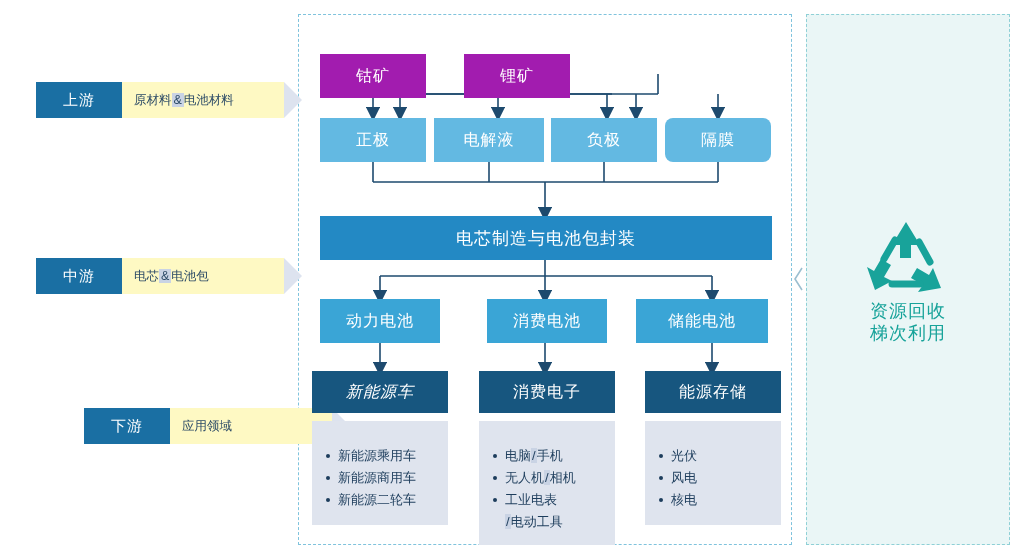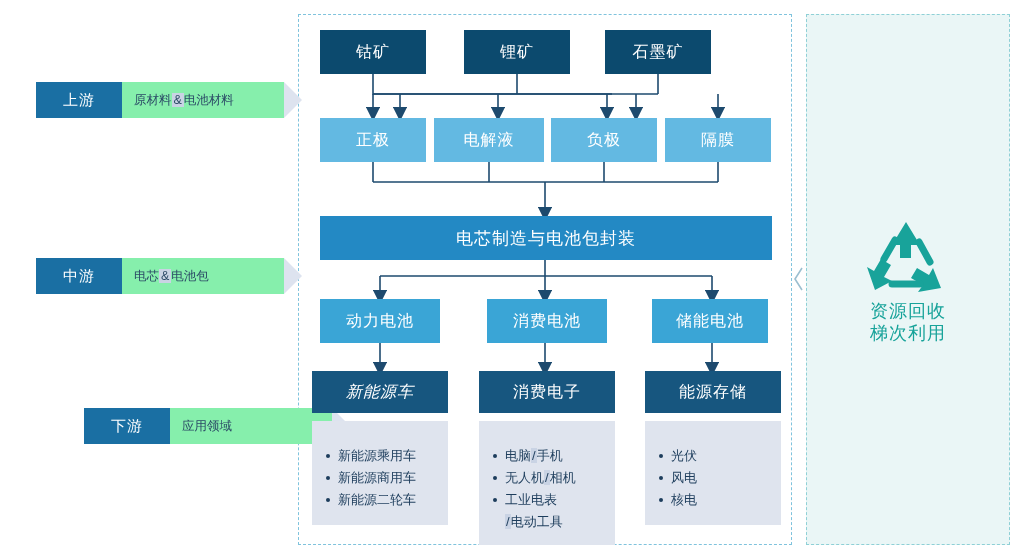--- a/index.html
+++ b/index.html
@@ -26,21 +26,21 @@
     font-size: 15px;
     letter-spacing: 1px;
     display: flex;
     align-items: center;
     justify-content: center;
     height: 36px;
     width: 86px;
   }
   .stage-arrow {
     height: 36px;
-    background: #86efac;
+    background: #fef9c3;
     color: #2b4a66;
     font-size: 12.5px;
     display: flex;
     align-items: center;
     padding-left: 12px;
     position: relative;
   }
   .stage-arrow::after {
     content: "";
     position: absolute;
@@ -70,21 +70,21 @@
   
   .box {
     display: flex;
     align-items: center;
     justify-content: center;
     color: #ffffff;
     font-size: 16px;
     letter-spacing: 1px;
     text-align: center;
   }
-  .box-mine { background: #0c4a6e; height: 44px; }
+  .box-mine { background: #a21caf; height: 44px; margin-top: 24px; }
   .box-mat  { background: #63b9e2; height: 44px; }
   .box-cell { background: #2389c4; height: 44px; font-size: 17px; }
   .box-mid  { background: #3aa5d6; height: 44px; }
   .box-app  { background: #17567f; height: 42px; font-size: 16px; }
 
   .list-box {
     background: #dfe4ee;
     color: #1d3d5c;
     font-size: 13px;
     line-height: 22px;
@@ -184,32 +184,31 @@
 
   <div class="abs" style="left:36px; top:408px; display:flex;padding-left:48px;">
     <div class="stage-badge">下游</div>
     <div class="stage-arrow" style="width:150px;">
       <span>应用领域</span>
     </div>
   </div>
 
   <div class="abs box box-mine" style="left:320px; top:30px; width:106px;">钴矿</div>
   <div class="abs box box-mine" style="left:464px; top:30px; width:106px;">锂矿</div>
-  <div class="abs box box-mine" style="left:605px; top:30px; width:106px;">石墨矿</div>
 
   <div class="abs box box-mat" style="left:320px; top:118px; width:106px;">正极</div>
   <div class="abs box box-mat" style="left:434px; top:118px; width:110px;">电解液</div>
   <div class="abs box box-mat" style="left:551px; top:118px; width:106px;">负极</div>
-  <div class="abs box box-mat" style="left:665px; top:118px; width:106px;">隔膜</div>
+  <div class="abs box box-mat" style="left:665px; top:118px; width:106px;border-radius:8px;">隔膜</div>
 
   <div class="abs box box-cell" style="left:320px; top:216px; width:452px;">电芯制造与电池包封装</div>
 
   <div class="abs box box-mid" style="left:320px; top:299px; width:120px;">动力电池</div>
   <div class="abs box box-mid" style="left:487px; top:299px; width:120px;">消费电池</div>
-  <div class="abs box box-mid" style="left:652px; top:299px; width:116px;">储能电池</div>
+  <div class="abs box box-mid" style="left:636px; top:299px; width:132px;">储能电池</div>
 
   <div class="abs box box-app" style="left:312px; top:371px; width:136px;font-style:italic;">新能源车</div>
   <div class="abs box box-app" style="left:479px; top:371px; width:136px;">消费电子</div>
   <div class="abs box box-app" style="left:645px; top:371px; width:136px;">能源存储</div>
 
   <div class="abs list-box" style="left:312px; top:421px; width:136px; height:104px;">
     <div class="li"><span>新能源乘用车</span></div>
     <div class="li"><span>新能源商用车</span></div>
     <div class="li"><span>新能源二轮车</span></div>
   </div>

